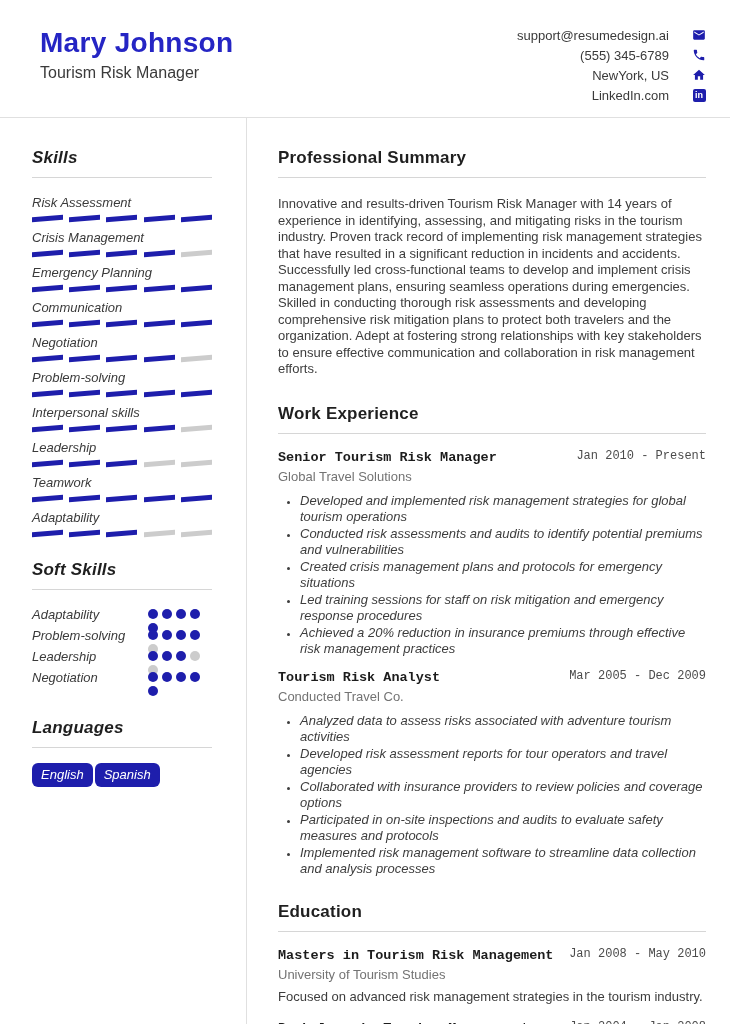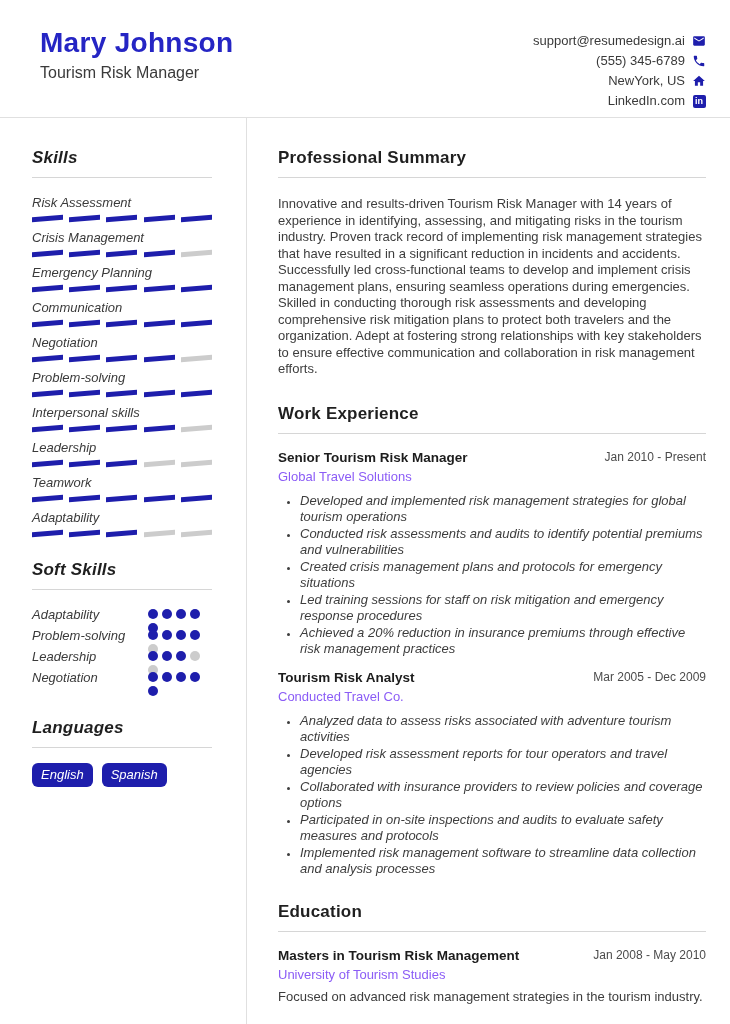--- a/index.html
+++ b/index.html
@@ -12,21 +12,21 @@
   .page { width:730px; height:832px; background:#fff; }
 
   
   .header {
     display:flex; justify-content:space-between; align-items:flex-start;
     height:118px; padding:27px 24px 0 40px; border-bottom:1px solid #e0e0e0;
   }
   .name { font-size:28px; font-weight:bold; color:var(--name-blue); letter-spacing:.3px; line-height:32px; }
   .job-title { font-size:16px; color:#3a3a3a; margin-top:5px; }
   .header-right { text-align:right; padding-top:1px; }
-  .contact-row { display:flex; justify-content:flex-end; align-items:flex-end; gap:7px; height:20px; }
+  .contact-row { display:flex; justify-content:flex-end; align-items:flex-start; gap:23px; height:20px; }
   .contact-text { font-size:13px; color:#3a3a3a; }
   .cicon { width:14px; height:14px; color:var(--accent); display:inline-flex; align-items:center; justify-content:center; }
   .cicon svg { width:14px; height:14px; fill:currentColor; }
   .li-box {
     width:13px; height:13px; background:var(--accent); border-radius:2px;
     color:#fff; font-size:9px; font-weight:bold; display:flex; align-items:center; justify-content:center;
   }
 
   
   .content { display:flex; height:906px; }
@@ -51,36 +51,36 @@
   .soft-list { margin-top:16px; }
   .soft-row { display:flex; align-items:flex-start; height:21px; }
   .soft-label { width:116px; font-size:13px; color:#3a3a3a; line-height:17px; }
   .dots { width:53px; display:flex; flex-wrap:wrap; gap:4px; margin-top:3px; }
   .dot { width:10px; height:10px; border-radius:50%; flex:0 0 10px; }
   .dot.fill { background:var(--accent); }
   .dot.empty { background:#cccccc; }
 
   
   .languages { margin-top:28px; }
-  .badges { display:flex; gap:9px; margin-top:15px; }
+  .badges { display:flex; gap:2px; margin-top:15px; }
   .badge {
     background:var(--accent); color:#fff; font-size:13px;
     padding:4px 9px; border-radius:6px; line-height:16px;
   }
 
   
   .summary-text { margin-top:18px; font-size:13px; line-height:16.5px; color:#3d3d3d; }
   .experience { margin-top:26px; }
   .education { margin-top:24px; }
   .job, .edu { margin-top:15px; }
   .job + .job { margin-top:11px; }
-  .entry-head { display:flex; justify-content:space-between; align-items:center; }
+  .entry-head { display:flex; justify-content:space-between; align-items:flex-start;font-family:Liberation Mono, monospace; }
   .entry-title { font-size:13.5px; font-weight:bold; color:#1c1c1c; line-height:17px; }
   .entry-date { font-size:12px; color:#4b4b4b; white-space:nowrap; }
-  .entry-org { font-size:13px; color:#8b5cf6; margin-top:3px; line-height:16px; }
+  .entry-org { font-size:13px; color:#737373; margin-top:3px; line-height:16px; }
   ul.bullets { margin-top:8px; padding-left:22px; list-style:disc; }
   ul.bullets li { font-size:13px; line-height:16.5px; color:#3d3d3d;font-style:italic; }
   ul.bullets li::marker { color:#3d3d3d; font-size:11px; }
   .edu-desc { font-size:13px; line-height:16.5px; color:#3d3d3d; margin-top:6px; }
 </style>
 </head>
 <body style="--accent: #1e1eac; --name-blue: #2525c4;">
 
 <div class="page">
 

